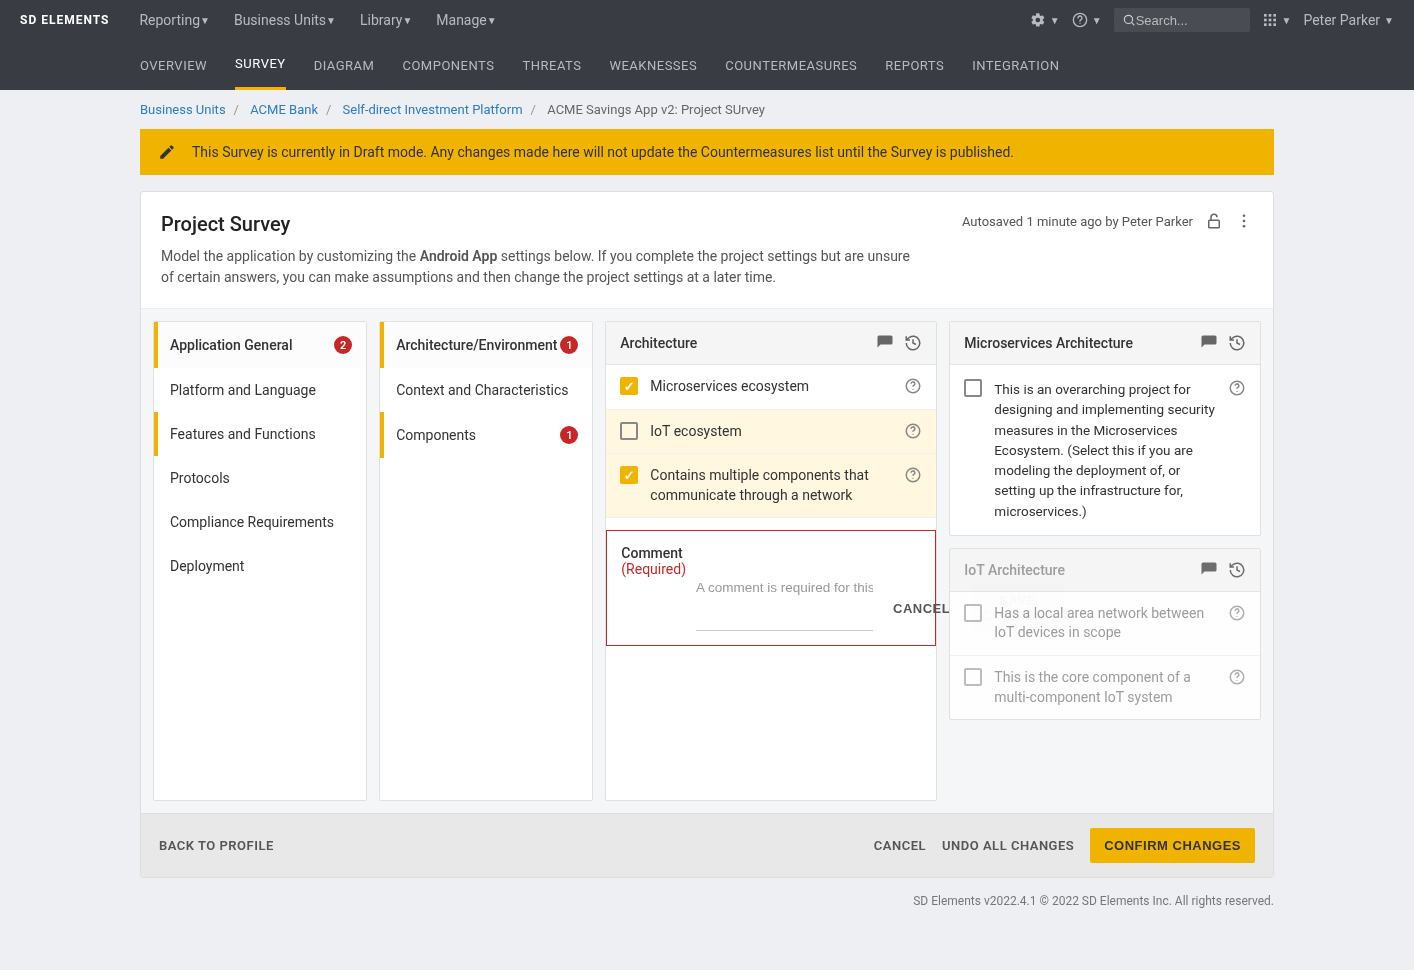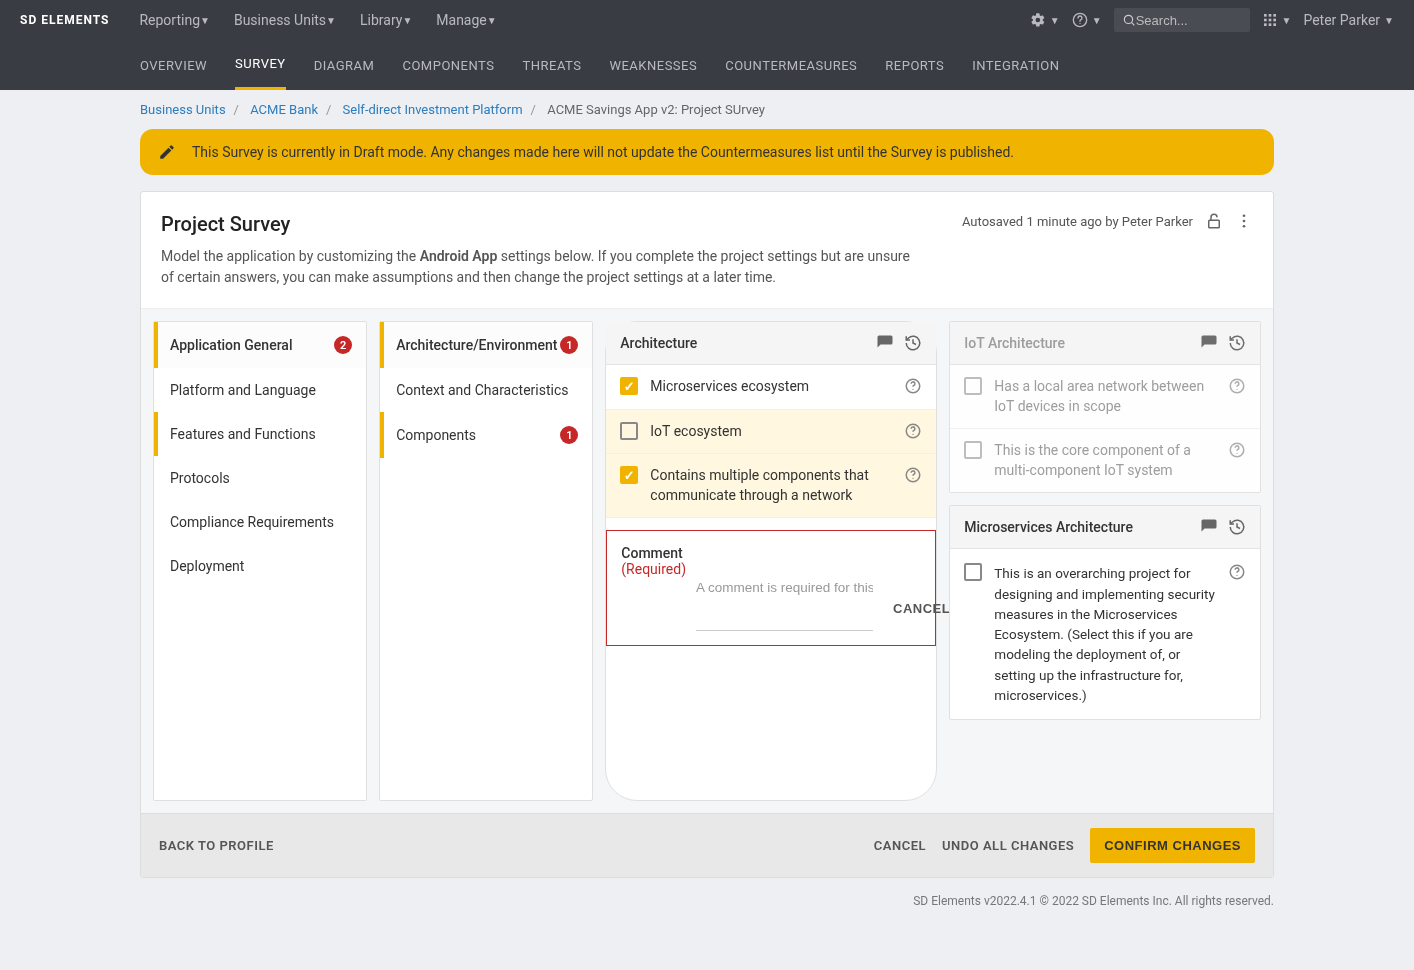--- a/index.html
+++ b/index.html
@@ -21,36 +21,36 @@
 .tabsrow { background: #3a3c44; height: 50px; display:flex; align-items:center; padding: 0 140px; gap: 28px; }
 .tabsrow .tab { color: #b8bac0; font-size: 13px; letter-spacing: 0.5px; padding: 16px 0; cursor:pointer; }
 .tabsrow .tab.active { color: #fff; border-bottom: 3px solid #f0b400; }
 
 
 .breadcrumb { padding: 12px 140px; font-size: 13px; color: #666; }
 .breadcrumb a { color: #2b7dbf; text-decoration: none; cursor:pointer; }
 .breadcrumb .sep { margin: 0 8px; color: #999; }
 
 
-.banner { margin: 0 140px 16px 140px; background: #f0b400; color: #333; border-radius: 13px; padding: 14px 18px; display:flex; align-items:center; gap:16px; font-size: 14px; }
+.banner { margin: 0 140px 16px 140px; background: #f0b400; color: #333; border-radius: 0; padding: 14px 18px; display:flex; align-items:center; gap:16px; font-size: 14px; }
 
 
 .card { background: #fff; margin: 0 140px; border-radius: 3px; border:1px solid #ddd; }
 .card-header { padding: 20px 20px 20px 20px; display:flex; justify-content:space-between; align-items:flex-start; }
 .card-header .left h2 { font-size: 20px; color: #222; font-weight:500; margin-bottom:10px;}
 .card-header .left p { color: #555; font-size: 14px; max-width: 760px; line-height:1.5;}
 .card-header .left p b { font-weight:600;}
 .card-header .right { display:flex; align-items:center; gap:12px; color:#555; font-size:13px; }
 
 
 .body { display:flex; gap: 12px; padding: 12px 12px 12px 12px; background:#f5f6f8; border-top:1px solid #eee;}
 .col { background:#fff; border:1px solid #e0e0e0; border-radius:2px; }
 .col1 { width: 228px; min-height:480px; }
 .col2 { width: 228px; min-height:480px; }
-.col3 { width: 332px; min-height:480px; display:flex; flex-direction:column;border-radius:32px; }
+.col3 { width: 332px; min-height:480px; display:flex; flex-direction:column; }
 .col4 { width: 332px; min-height:480px; background:transparent; border:none; display:flex; flex-direction:column; gap:12px;}
 
 .cat-item { padding: 14px 14px; font-size:14px; color:#333; cursor:pointer; display:flex; align-items:center; justify-content:space-between; }
 .cat-item.active { border-left: 4px solid #f0b400; background: #fcfcfc; font-weight:500; padding-left:12px;text-align:center;}
 .cat-item.sub-active { border-left: 4px solid #f0b400; padding-left:12px;}
 .cat-item:not(.active):not(.sub-active){ padding-left:16px;}
 .badge { background:#c62828; color:#fff; border-radius:50%; width:18px; height:18px; display:inline-flex; align-items:center; justify-content:center; font-size:11px; font-weight:600;}
 
 
 .panel-head { background:#f5f5f5; padding: 12px 14px; display:flex; align-items:center; justify-content:space-between; border-bottom: 1px solid #e4e4e4; }
@@ -301,20 +301,47 @@
         </div>
         <input placeholder="A comment is required for this question..." style="">
         <div class="btns">
           <button class="btn-flat">CANCEL</button>
           <button class="btn-flat dis">SAVE COMMENT</button>
         </div>
       </div>
     </div>
 
     <div class="col4">
+      <div class="panel">
+        <div class="panel-head">
+          <span class="title">Microservices Architecture</span>
+          <div class="icons">
+            <svg width="18" height="18" viewBox="0 0 24 24" fill="#666">
+                <path d="M20 2H4a2 2 0 0 0-2 2v14l4-4h14a2 2 0 0 0 2-2V4a2 2 0 0 0-2-2z"></path>
+              </svg>
+            <svg width="18" height="18" viewBox="0 0 24 24" fill="none" stroke="#666" stroke-width="2">
+                <path d="M3 12a9 9 0 1 0 3-6.7L3 8"></path>
+                <polyline points="3 3 3 8 8 8"></polyline>
+                <polyline points="12 7 12 12 16 14"></polyline>
+              </svg>
+          </div>
+        </div>
+        <div class="desc-row">
+          <span class="checkbox"></span>
+          <span style="flex:1;">This is an overarching project for designing and implementing security measures in the Microservices Ecosystem. (Select this if you are modeling the deployment of, or setting up the infrastructure for, microservices.)</span>
+          <span class="help">
+              <svg width="18" height="18" viewBox="0 0 24 24" fill="none" stroke="#888" stroke-width="2">
+                <circle cx="12" cy="12" r="9"></circle>
+                <path d="M9.5 9a2.5 2.5 0 1 1 3.5 2.3c-.6.3-1 .8-1 1.5V13"></path>
+                <circle cx="12" cy="16.5" r="0.8" fill="#888" stroke="none"></circle>
+              </svg>
+            </span>
+        </div>
+      </div>
+
       <div class="panel dim">
         <div class="panel-head dim">
           <span class="title">IoT Architecture</span>
           <div class="icons">
             <svg width="18" height="18" viewBox="0 0 24 24" fill="#666">
                 <path d="M20 2H4a2 2 0 0 0-2 2v14l4-4h14a2 2 0 0 0 2-2V4a2 2 0 0 0-2-2z"></path>
               </svg>
             <svg width="18" height="18" viewBox="0 0 24 24" fill="none" stroke="#666" stroke-width="2">
                 <path d="M3 12a9 9 0 1 0 3-6.7L3 8"></path>
                 <polyline points="3 3 3 8 8 8"></polyline>
@@ -338,47 +365,20 @@
           <span class="label">This is the core component of a multi-component IoT system</span>
           <span class="help">
               <svg width="18" height="18" viewBox="0 0 24 24" fill="none" stroke="#aaa" stroke-width="2">
                 <circle cx="12" cy="12" r="9"></circle>
                 <path d="M9.5 9a2.5 2.5 0 1 1 3.5 2.3c-.6.3-1 .8-1 1.5V13"></path>
                 <circle cx="12" cy="16.5" r="0.8" fill="#aaa" stroke="none"></circle>
               </svg>
             </span>
         </div>
       </div>
-
-      <div class="panel">
-        <div class="panel-head">
-          <span class="title">Microservices Architecture</span>
-          <div class="icons">
-            <svg width="18" height="18" viewBox="0 0 24 24" fill="#666">
-                <path d="M20 2H4a2 2 0 0 0-2 2v14l4-4h14a2 2 0 0 0 2-2V4a2 2 0 0 0-2-2z"></path>
-              </svg>
-            <svg width="18" height="18" viewBox="0 0 24 24" fill="none" stroke="#666" stroke-width="2">
-                <path d="M3 12a9 9 0 1 0 3-6.7L3 8"></path>
-                <polyline points="3 3 3 8 8 8"></polyline>
-                <polyline points="12 7 12 12 16 14"></polyline>
-              </svg>
-          </div>
-        </div>
-        <div class="desc-row">
-          <span class="checkbox"></span>
-          <span style="flex:1;">This is an overarching project for designing and implementing security measures in the Microservices Ecosystem. (Select this if you are modeling the deployment of, or setting up the infrastructure for, microservices.)</span>
-          <span class="help">
-              <svg width="18" height="18" viewBox="0 0 24 24" fill="none" stroke="#888" stroke-width="2">
-                <circle cx="12" cy="12" r="9"></circle>
-                <path d="M9.5 9a2.5 2.5 0 1 1 3.5 2.3c-.6.3-1 .8-1 1.5V13"></path>
-                <circle cx="12" cy="16.5" r="0.8" fill="#888" stroke="none"></circle>
-              </svg>
-            </span>
-        </div>
-      </div>
     </div>
   </div>
 
   <div class="footer-bar">
     <span class="left-btn">BACK TO PROFILE</span>
     <div class="right-btns">
       <span class="btn-flat" style="padding:0;">CANCEL</span>
       <span class="btn-flat" style="padding:0;">UNDO ALL CHANGES</span>
       <button class="btn-primary">CONFIRM CHANGES</button>
     </div>

